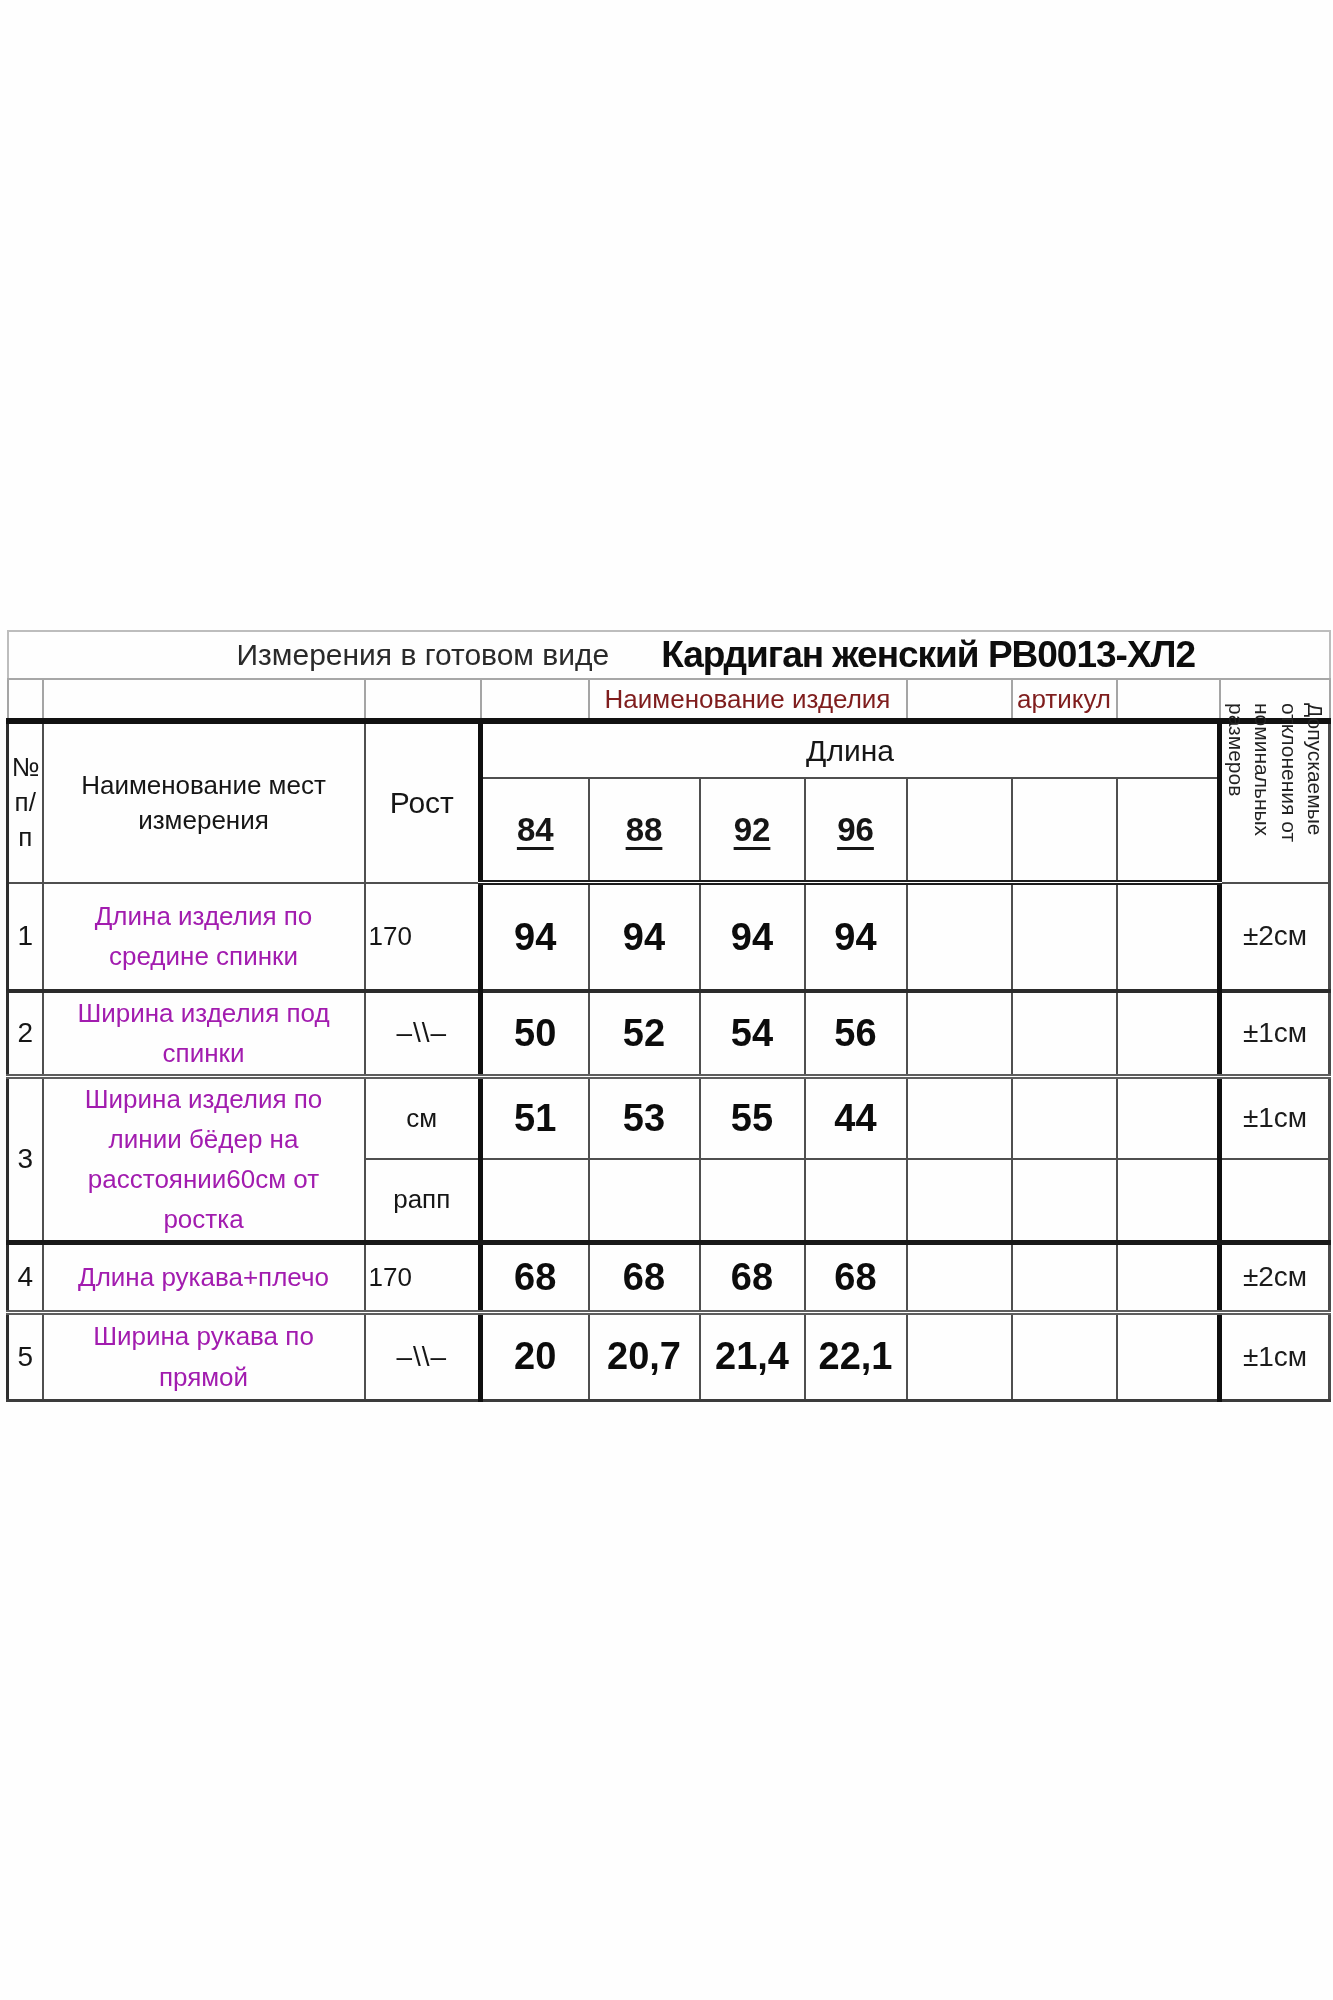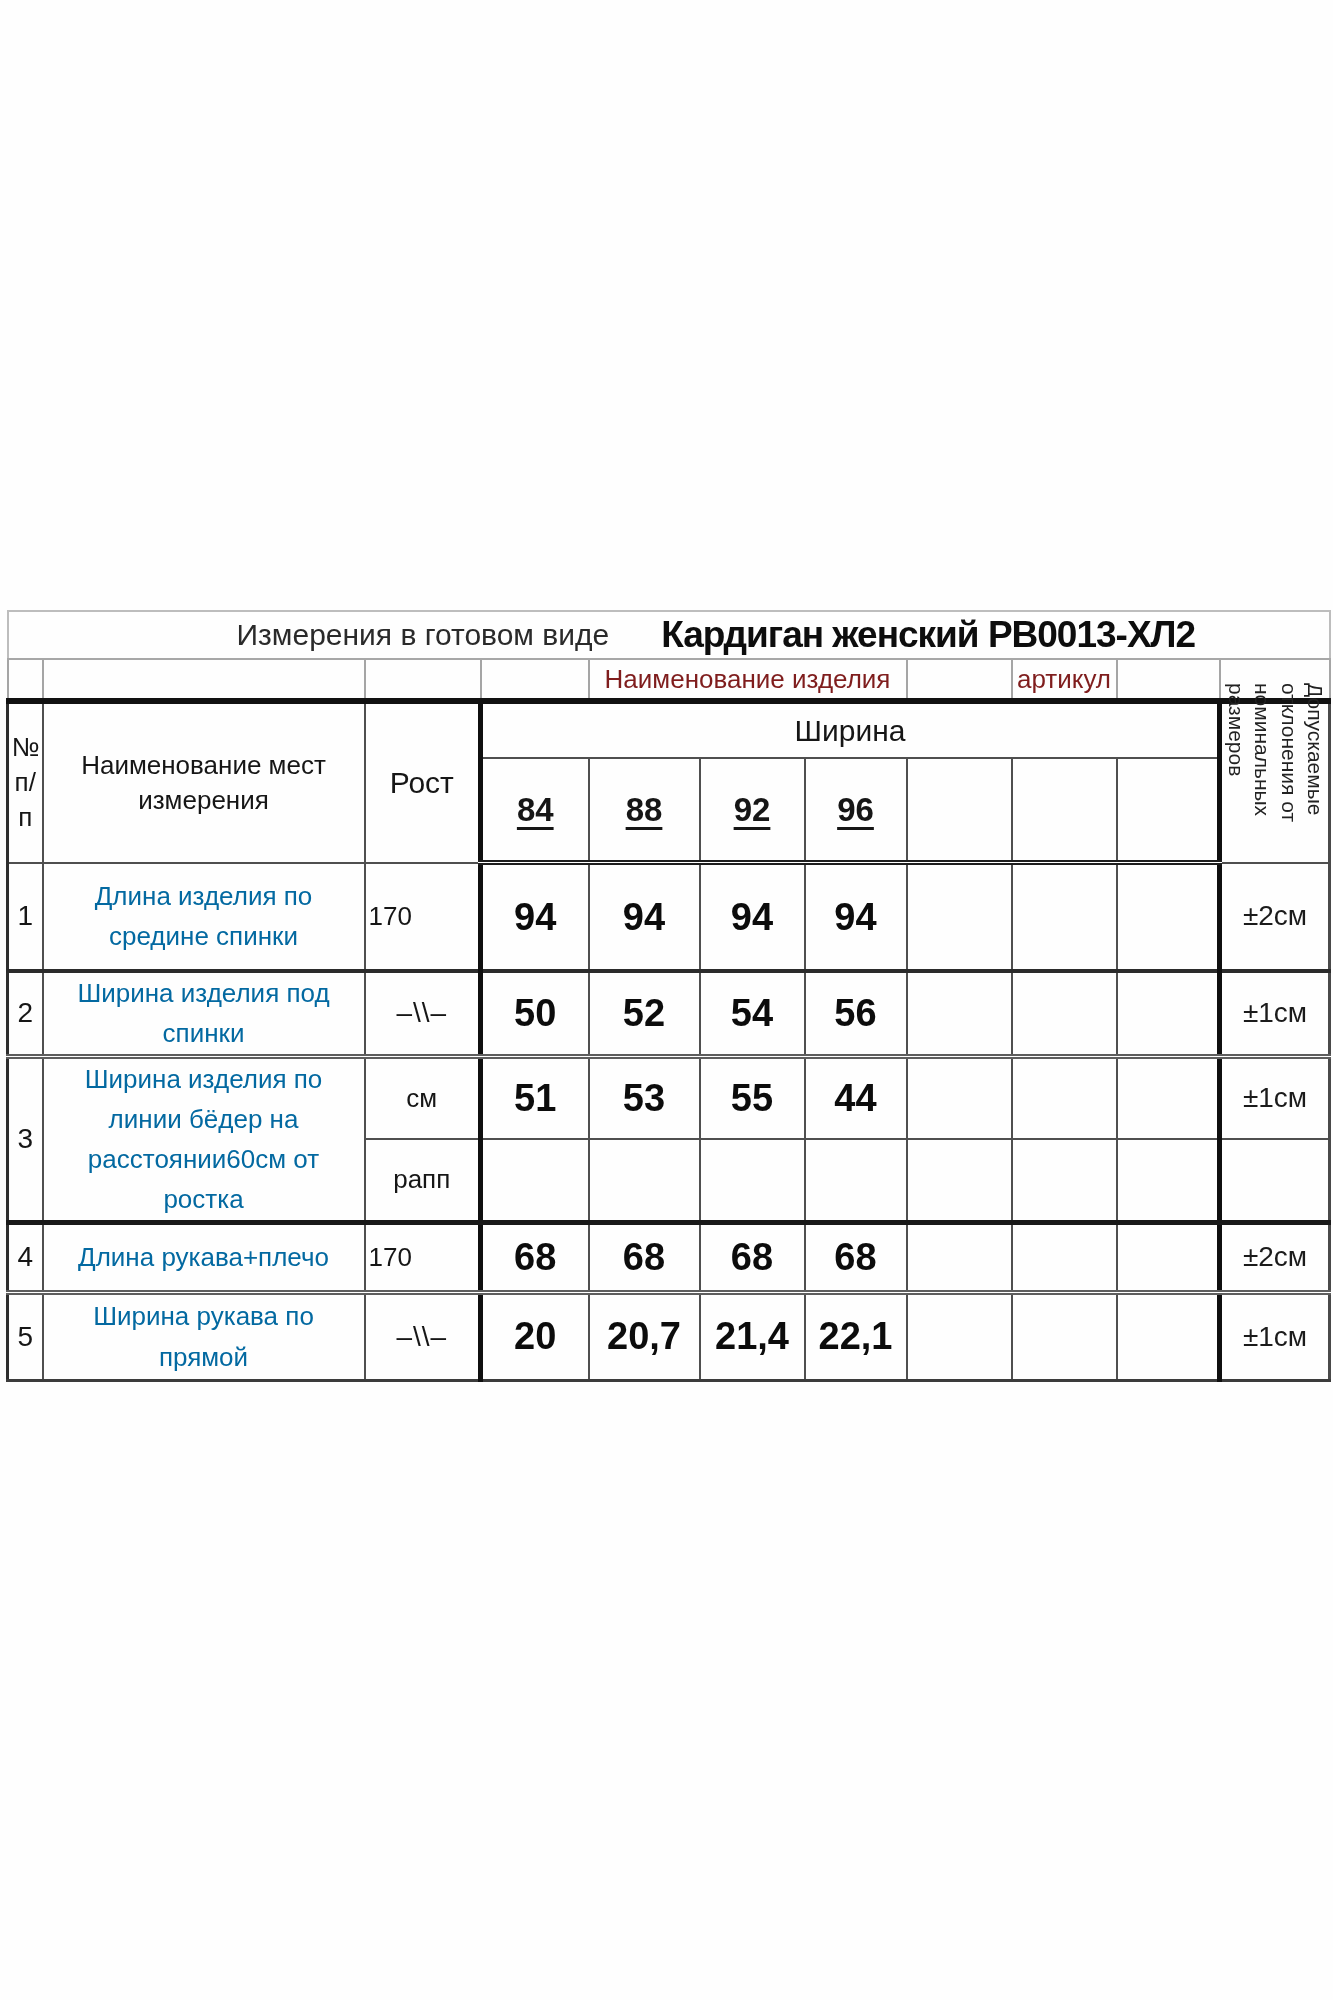--- a/index.html
+++ b/index.html
@@ -6,21 +6,21 @@
   #page{
     position:relative;
     width:1333px;height:2000px;
     background:#fefefe;
     font-family:"Liberation Sans", sans-serif;
     color:#161616;
     overflow:hidden;
   }
   table.meas{
     position:absolute;
-    left:6px;top:610px;
+    left:6px;top:630px;
     width:1322px;
     border-collapse:collapse;
     table-layout:fixed;
   }
   td{
     border:2px solid #4f4f4f;
     padding:0 3px;
     text-align:center;
     vertical-align:middle;
     overflow:visible;
@@ -56,21 +56,21 @@
   .tolhead{position:relative;}
   .vert-text{
     position:absolute;left:50%;top:50%;
     width:200px;
     transform:translate(-50%,-50%) rotate(90deg);
     font-size:21px;line-height:1.25;
     white-space:pre-line;text-align:left;color:#222;
   }
   
   td.num{font-size:28px;}
-  td.rname{font-size:26px;line-height:1.55;color:#0369a1;padding:0 6px;}
+  td.rname{font-size:26px;line-height:1.55;color:#a21caf;padding:0 6px;}
   td.rost{font-size:26px;}
   td.rost.right{text-align:left;padding-right:8px;}
   td.rost.ditto{font-size:28px;letter-spacing:1px;}
   td.val{font-size:38px;font-weight:bold;color:#0c0c0c;margin-top:48px;}
   td.tol{font-size:28px;color:#1b1b1b;}
   
   .thickL{border-left:5px solid #0f0f0f !important;}
   .edgeL{border-left:3px solid #2e2e2e !important;}
   .edgeR{border-right:3px solid #4a4a4a !important;}
   
@@ -122,21 +122,21 @@
       <td></td>
       <td></td>
     </tr>
 
     <tr class="hdA">
       <td class="hdr-num edgeL" rowspan="2">№
 п/п</td>
       <td class="hdr-places" rowspan="2">Наименование мест
 измерения</td>
       <td class="hdr-rost" rowspan="2">Рост</td>
-      <td class="size-group thickL" colspan="7">Ширина</td>
+      <td class="size-group thickL" colspan="7">Длина</td>
       <td class="tolhead thickL edgeR" rowspan="2">
         <div class="vert-text">Допускаемые
 отклонения  от
 номинальных
 размеров</div>
       </td>
     </tr>
 
     <tr class="hdB">
       <td class="thickL"><span class="size-label">84</span></td>

